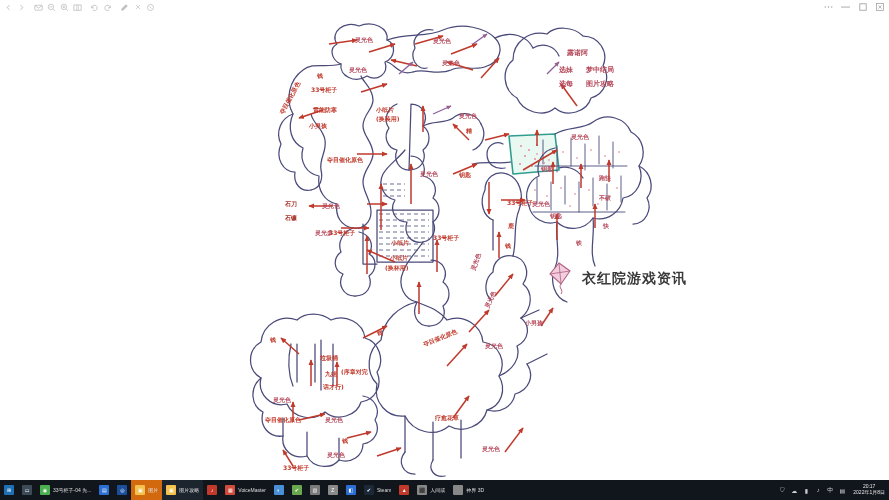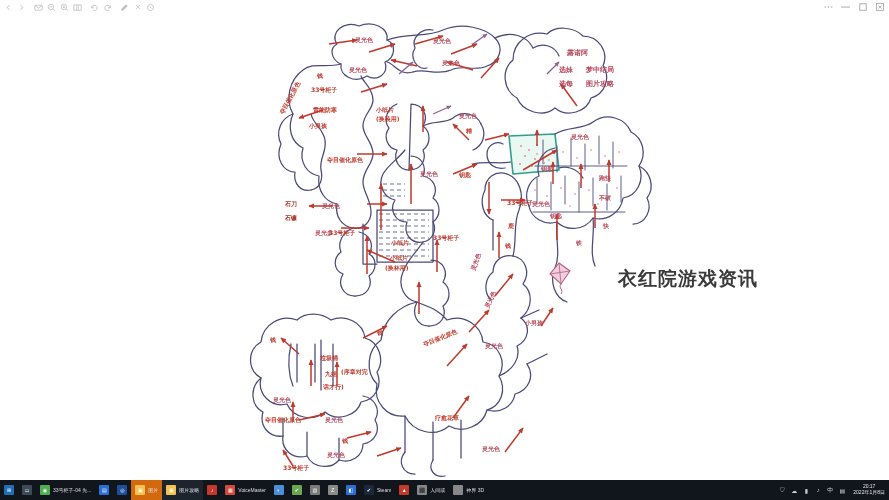--- a/index.html
+++ b/index.html
@@ -47,23 +47,22 @@
     background:#ffffff;
   }
   #map-canvas svg{display:block;}
   
   #watermark{
     position:absolute;left:548px;top:248px;display:flex;align-items:center;gap:8px;
     pointer-events:none;
   }
   #watermark .wm-text{
     font-family:Liberation Mono, monospace;
-    font-size:19px;font-weight:bold;color:#3a3a3a;letter-spacing:1px;
+    font-size:14px;font-weight:bold;color:#3a3a3a;letter-spacing:1px;
     white-space:nowrap;
-    margin-left:36px;
   }
   
   #taskbar{
     position:absolute;left:0;top:480px;width:889px;height:20px;
     background:#11161c;display:flex;align-items:center;
   }
   .tb-item{
     height:20px;display:flex;align-items:center;gap:3px;padding:0 4px;
     color:#e8e8e8;font-size:5px;line-height:1;white-space:nowrap;overflow:hidden;
   }

